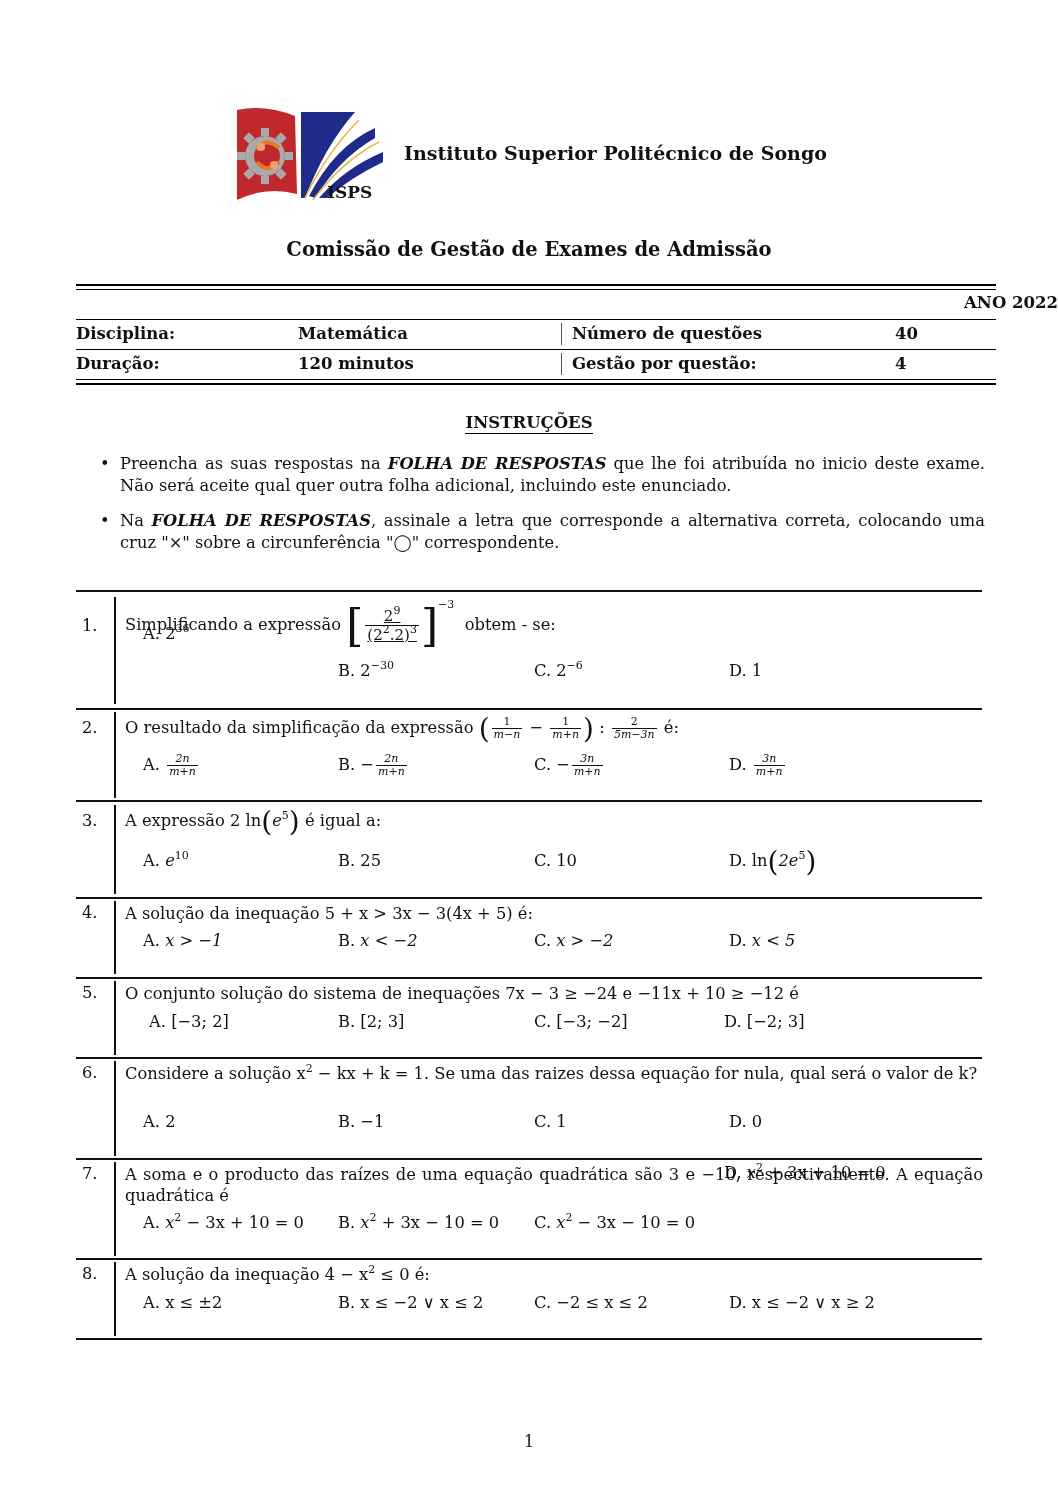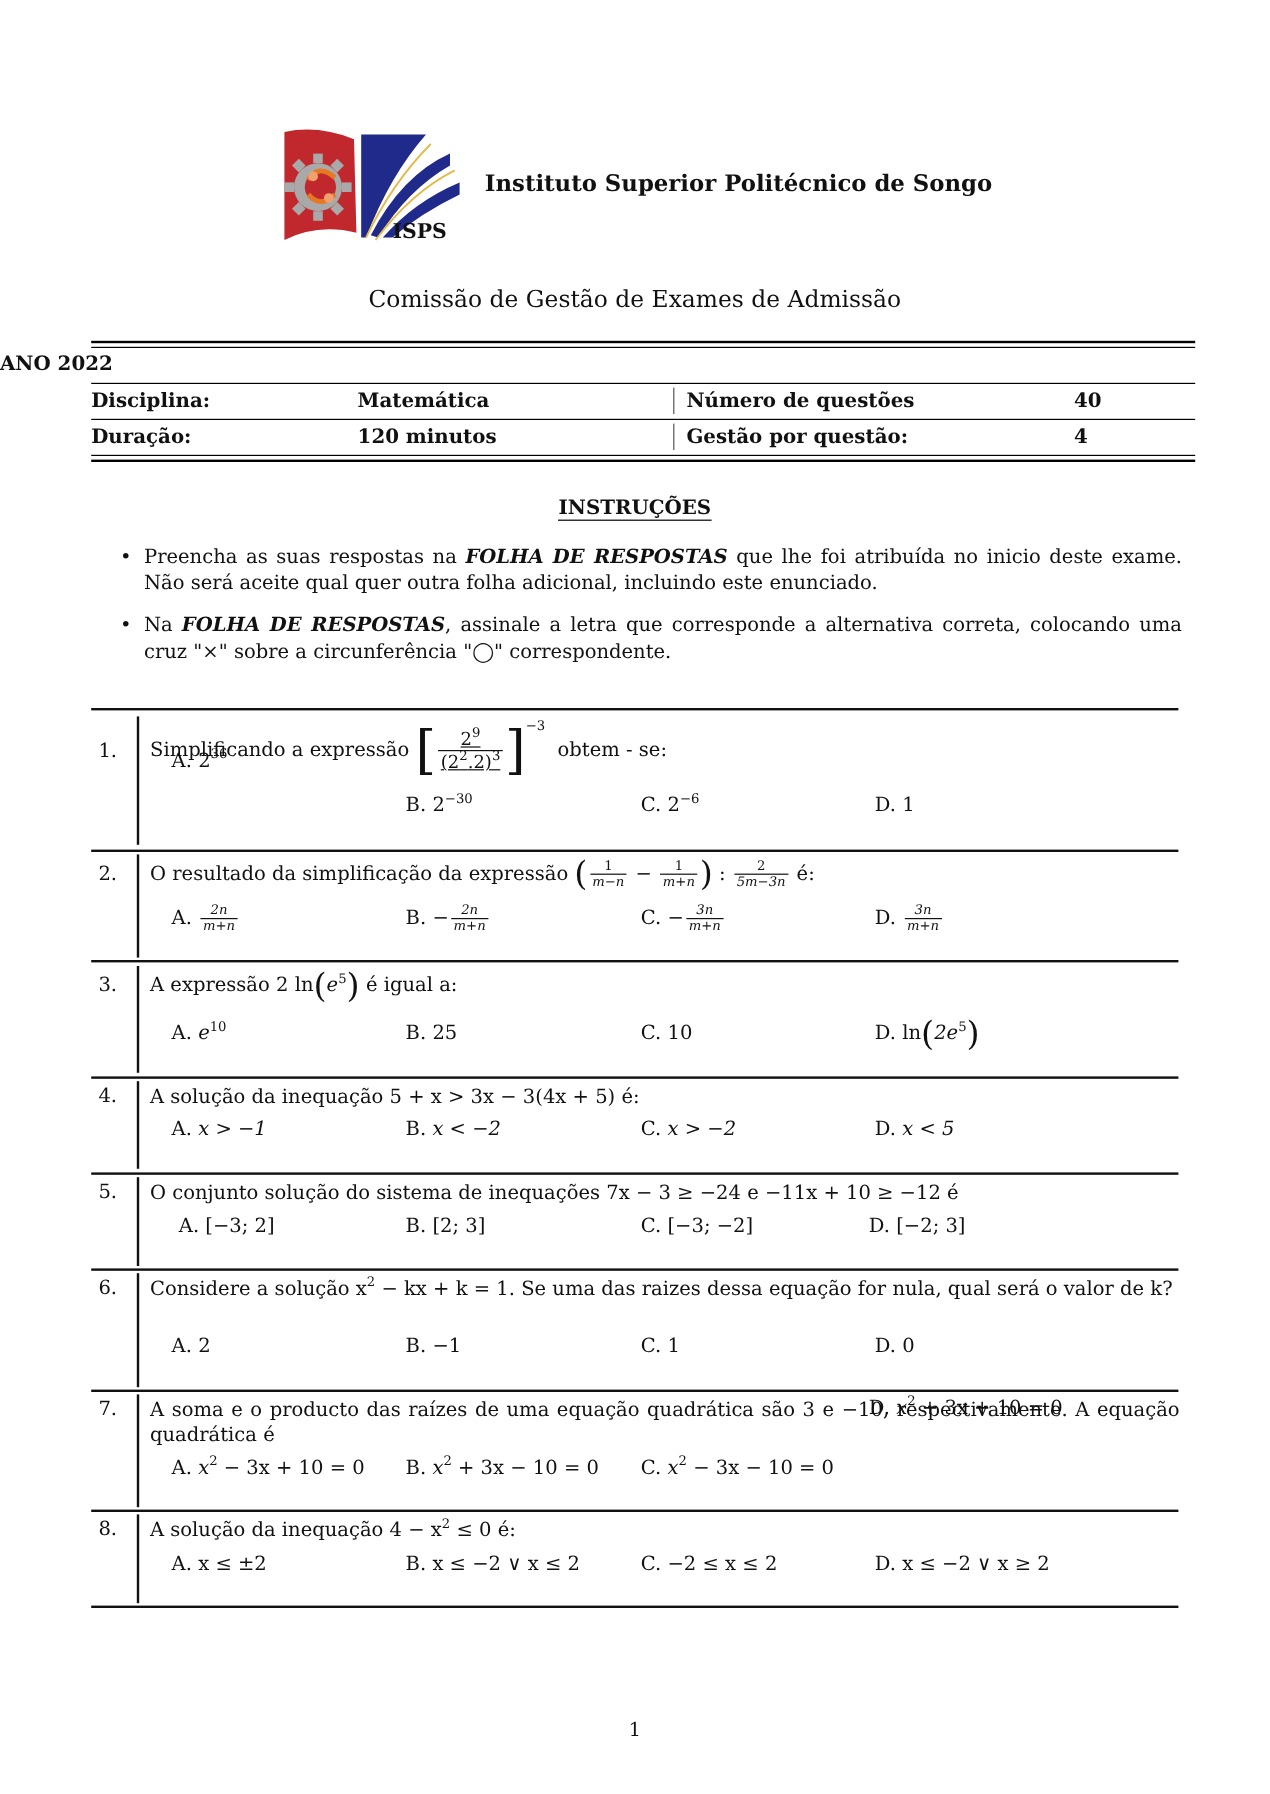--- a/index.html
+++ b/index.html
@@ -2,21 +2,21 @@
 <html><head>
 <meta charset="utf-8">
 <style>
   html, body { margin: 0; padding: 0; background: #ffffff; }
   body { width: 1058px; height: 1495px; position: relative; overflow: hidden;
          font-family: "DejaVu Serif", "Liberation Serif", serif; color: #111; }
   .abs { position: absolute; }
   
   #logo { left: 235px; top: 106px; width: 150px; height: 100px; }
   #inst-name { left: 404px; top: 142px; font-size: 19px; font-weight: bold; white-space: nowrap; }
-  #commission { left: 0; width: 1058px; top: 238px; text-align: center; font-size: 19.5px; font-weight: normal; }
+  #commission { left: 0; width: 1058px; top: 238px; text-align: center; font-size: 19.5px; font-weight: bold; }
   
   .rule { position: absolute; left: 76px; width: 920px; background: #000; }
   .info-cell { position: absolute; font-size: 16.5px; font-weight: bold; white-space: nowrap; }
   .vsep { position: absolute; width: 1px; background: #555; }
   
   #instr-title { left: 0; width: 1058px; top: 413px; text-align: center; font-size: 16.5px; font-weight: bold; }
   #instr-title span { border-bottom: 1.5px solid #000; padding-bottom: 1px; }
   .bullet { position: absolute; left: 100px; width: 885px; font-size: 16.3px; line-height: 22px; }
   .bullet .dot { position: absolute; left: 0; top: 0; }
   .bullet .txt { margin-left: 20px; display: block; text-align: justify; }
@@ -63,21 +63,21 @@
   <path d="M84,92 Q110,62 148,46 L148,56 Q115,72 92,92 Z" fill="#1f2a8a"></path>
   <path d="M70,92 Q92,46 124,14" stroke="#e6b84a" stroke-width="1.5" fill="none"></path>
   <path d="M78,94 Q108,54 144,36" stroke="#e6b84a" stroke-width="1.5" fill="none"></path>
   <text x="92" y="92" font-family="DejaVu Serif, serif" font-weight="bold" font-size="17" fill="#111">ISPS</text>
 </svg>
 <div id="inst-name" class="abs">Instituto Superior Politécnico de Songo</div>
 <div id="commission" class="abs">Comissão de Gestão de Exames de Admissão</div>
 
 <div class="rule" style="top:284px;height:2px"></div>
 <div class="rule" style="top:289px;height:1px"></div>
-<div class="info-cell" style="left:0;width:1058px;text-align:left;top:293px">ANO 2022</div>
+<div class="info-cell" style="left:0;width:1058px;text-align:right;top:293px">ANO 2022</div>
 <div class="rule" style="top:319px;height:1px"></div>
 <div class="info-cell" style="left:76px;top:324px">Disciplina:</div>
 <div class="info-cell" style="left:298px;top:324px">Matemática</div>
 <div class="vsep" style="left:561px;top:323px;height:22px"></div>
 <div class="info-cell" style="left:572px;top:324px">Número de questões</div>
 <div class="info-cell" style="left:895px;top:324px">40</div>
 <div class="rule" style="top:349px;height:1px"></div>
 <div class="info-cell" style="left:76px;top:354px">Duração:</div>
 <div class="info-cell" style="left:298px;top:354px">120 minutos</div>
 <div class="vsep" style="left:561px;top:353px;height:22px"></div>

